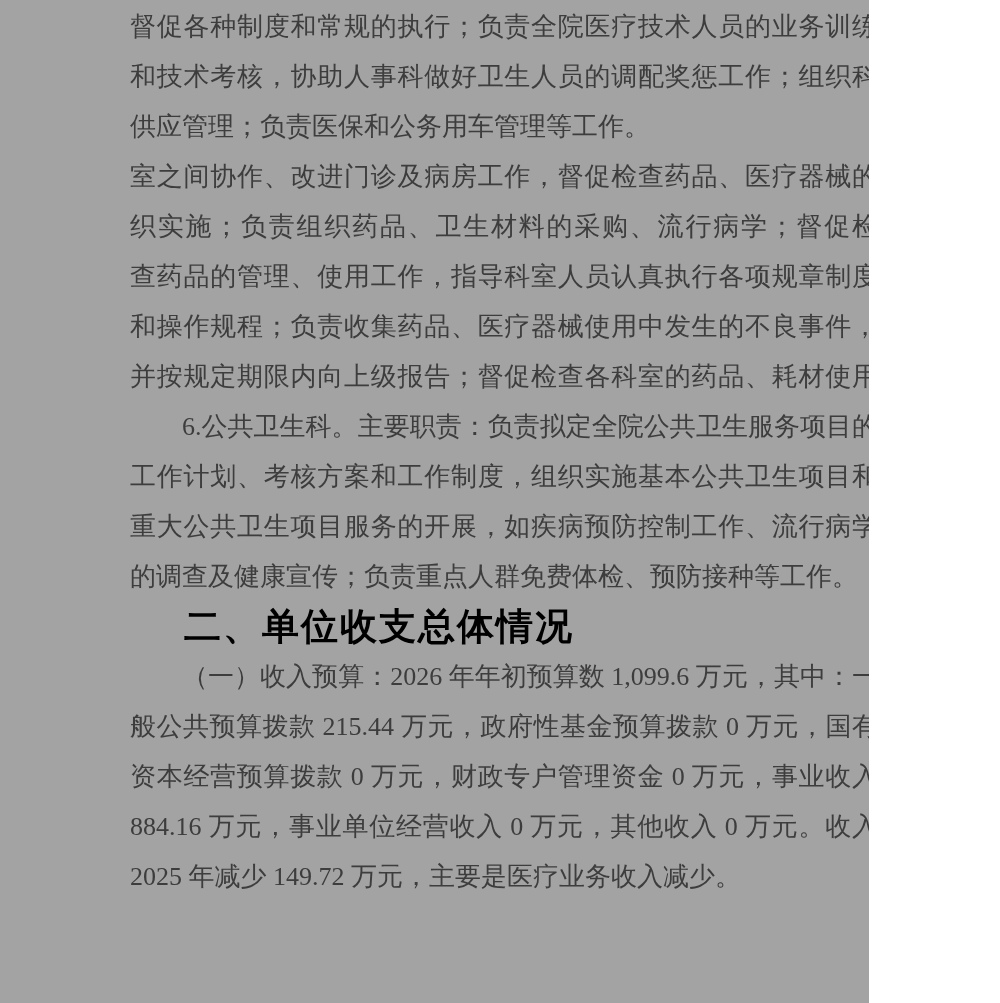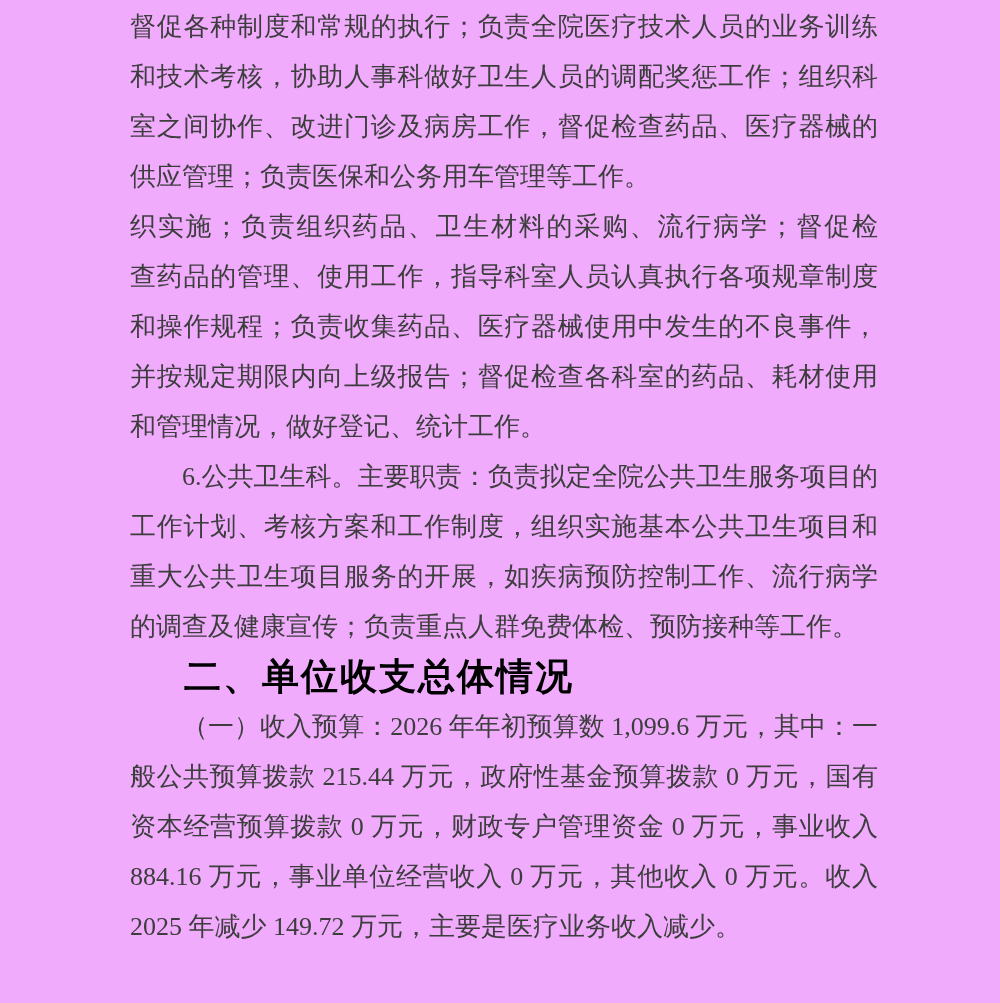--- a/index.html
+++ b/index.html
@@ -2,23 +2,23 @@
 <html><head>
 <meta charset="utf-8">
 <style>
   html, body {
     margin: 0;
     padding: 0;
     background: #ffffff;
   }
   .page {
     position: relative;
-    width: 1000px;
+    width: 869px;
     height: 1003px;
-    background: #f0abfc;
+    background: #a3a3a3;
     overflow: hidden;
   }
   .doc {
     position: absolute;
     left: 130px;
     top: 2px;
     width: 748px;
   }
   .ln {
     height: 50px;
@@ -47,28 +47,27 @@
   }
 </style>
 </head>
 <body>
 
 <div class="page">
   <div class="doc">
 
     <div class="ln">督促各种制度和常规的执行；负责全院医疗技术人员的业务训练</div>
     <div class="ln">和技术考核，协助人事科做好卫生人员的调配奖惩工作；组织科</div>
+    <div class="ln end">供应管理；负责医保和公务用车管理等工作。</div>
     <div class="ln">室之间协作、改进门诊及病房工作，督促检查药品、医疗器械的</div>
-    <div class="ln end">供应管理；负责医保和公务用车管理等工作。</div>
 
     <div class="ln">织实施；负责组织药品、卫生材料的采购、流行病学；督促检</div>
     <div class="ln">查药品的管理、使用工作，指导科室人员认真执行各项规章制度</div>
     <div class="ln">和操作规程；负责收集药品、医疗器械使用中发生的不良事件，</div>
     <div class="ln">并按规定期限内向上级报告；督促检查各科室的药品、耗材使用</div>
-    <div class="ln end">和管理情况，做好登记、统计工作。</div>
 
     <div class="ln ind">6.公共卫生科。主要职责：负责拟定全院公共卫生服务项目的</div>
     <div class="ln">工作计划、考核方案和工作制度，组织实施基本公共卫生项目和</div>
     <div class="ln">重大公共卫生项目服务的开展，如疾病预防控制工作、流行病学</div>
     <div class="ln end">的调查及健康宣传；负责重点人群免费体检、预防接种等工作。</div>
 
     <div class="ln h">二、单位收支总体情况</div>
 
     <div class="ln ind">（一）收入预算：2026 年年初预算数 1,099.6 万元，其中：一</div>
     <div class="ln">般公共预算拨款 215.44 万元，政府性基金预算拨款 0 万元，国有</div>

